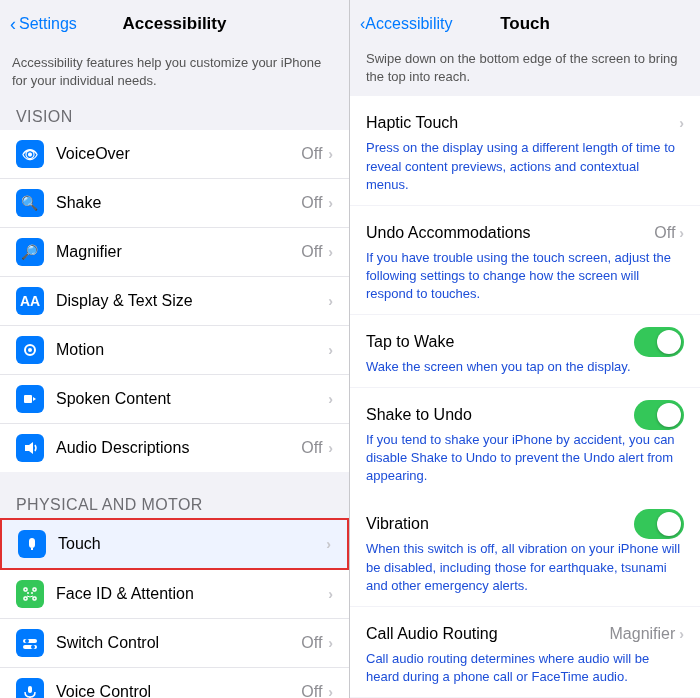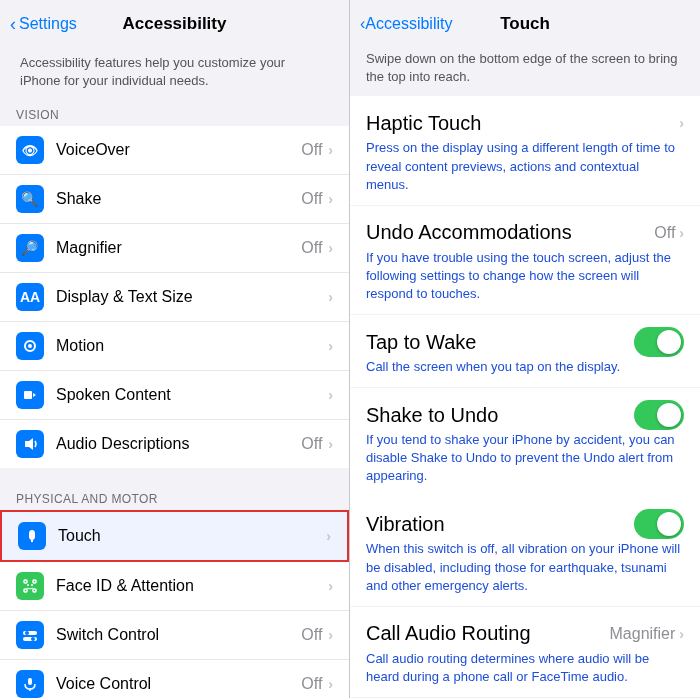--- a/index.html
+++ b/index.html
@@ -47,29 +47,29 @@
       font-weight: 300;
     }
     .nav-bar .title {
       font-size: 17px;
       font-weight: 600;
       color: #000;
     }
 
     .description-box {
       background: #f2f2f7;
-      padding: 10px 20px 12px;
+      padding: 10px 12px 12px;
       font-size: 13px;
       color: #555;
       line-height: 1.4;
     }
 
     .section-header {
       padding: 6px 16px 4px;
-      font-size: 12px;
+      font-size: 16px;
       font-weight: 500;
       color: #6d6d72;
       text-transform: uppercase;
       letter-spacing: 0.4px;
       background: #f2f2f7;
     }
 
     .list-group {
       background: #fff;
       margin: 0;
@@ -187,21 +187,21 @@
     }
 
     .right-item-row {
       display: flex;
       align-items: center;
       justify-content: space-between;
       min-height: 32px;
     }
 
     .right-item-label {
-      font-size: 20px;
+      font-size: 16px;
       color: #000;
       font-weight: 400;
     }
     .right-item-value {
       font-size: 16px;
       color: #8e8e93;
       display: flex;
       align-items: center;
       gap: 4px;
     }
@@ -434,21 +434,21 @@
     <div class="section-gap"></div>
 
     <div class="right-list-group">
       <div class="right-list-item">
         <div class="right-item-row">
           <span class="right-item-label">Tap to Wake</span>
           <div class="toggle on">
             <div class="toggle-knob"></div>
           </div>
         </div>
-        <p class="right-item-desc">Call the screen when you tap on the display.</p>
+        <p class="right-item-desc">Wake the screen when you tap on the display.</p>
       </div>
     </div>
 
     <div class="section-gap"></div>
 
     <div class="right-list-group">
       <div class="right-list-item">
         <div class="right-item-row">
           <span class="right-item-label">Shake to Undo</span>
           <div class="toggle on">

